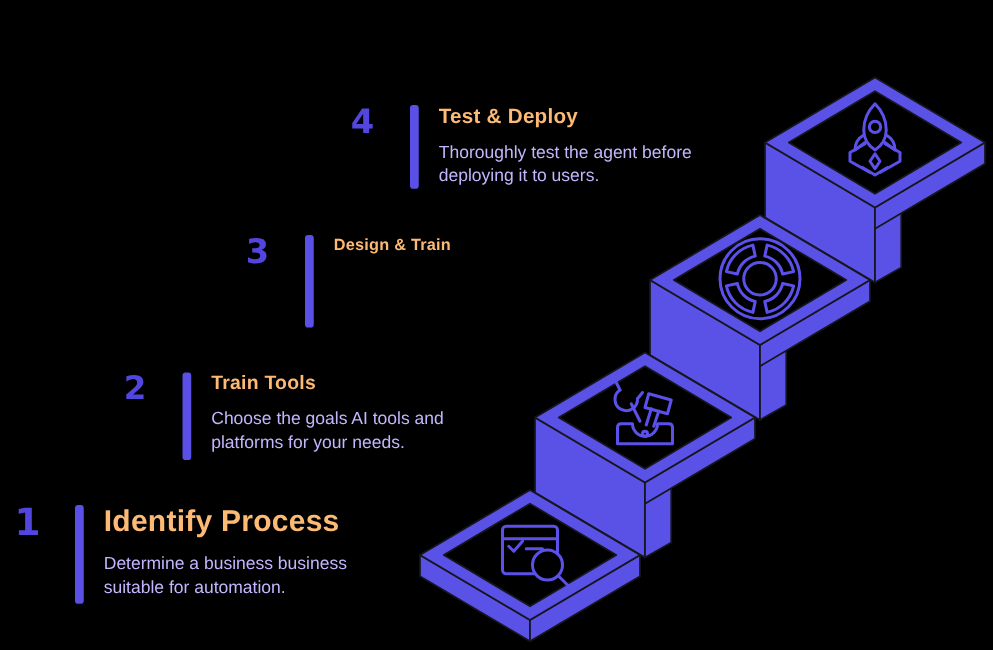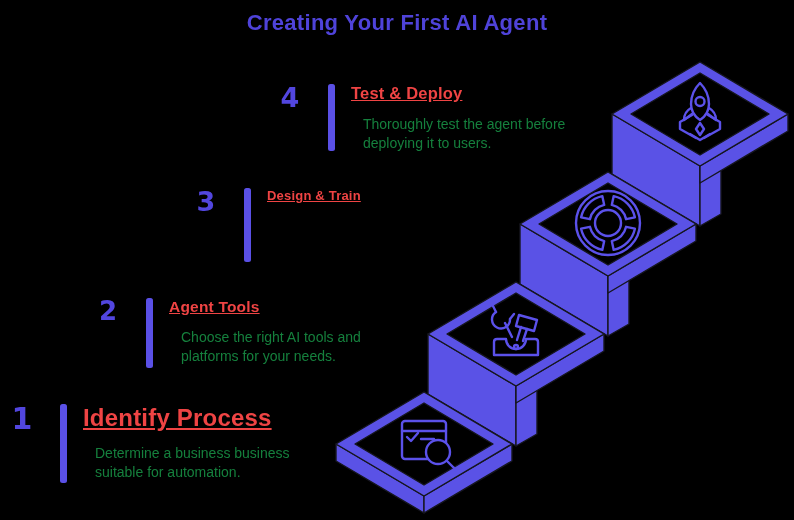--- a/index.html
+++ b/index.html
@@ -13,41 +13,40 @@
     font-family:"Liberation Sans",sans-serif;
   }
   .step-block{position:absolute;display:flex;align-items:flex-start;gap:16px;}
   .step-num{
     width:44px;text-align:center;font-family:"DejaVu Sans",sans-serif;
     font-weight:bold;color:#5246df;line-height:.95;margin-top:1px;
   }
   .step-bar{width:7px;border-radius:2.5px;background:#5a50e6;flex:0 0 auto;}
   .step-text{width:252px;}
   .step-heading{
-    font-weight:bold;color:#ef4444;letter-spacing:.2px;margin:0 0 9px 0;text-decoration:underline;
+    font-weight:bold;color:#fdba74;letter-spacing:.2px;margin:0 0 9px 0;
   }
   .step-desc{
-    margin:12px;color:#15803d;font-size:14px;line-height:1.38;white-space:pre-line;
+    margin:0;color:#c4b5fd;font-size:14px;line-height:1.38;white-space:pre-line;
   }
   
   .s4{left:268px;top:84px;}  .s4 .step-num{font-size:27px;} .s4 .step-bar{height:67px;} .s4 .step-heading{font-size:16.5px;}
   .s3{left:184px;top:188px;} .s3 .step-num{font-size:27px;} .s3 .step-bar{height:74px;} .s3 .step-heading{font-size:13px;}
   .s2{left:86px;top:298px;}  .s2 .step-num{font-size:26px;} .s2 .step-bar{height:70px;} .s2 .step-heading{font-size:15.5px;}
   .s1{left:0px;top:404px;}   .s1 .step-num{font-size:30px;} .s1 .step-bar{height:79px;} .s1 .step-heading{font-size:24px;}
   svg{position:absolute;left:0;top:0;}
   .face{fill:#5a52e6;stroke:#16161f;stroke-width:1.4;stroke-linejoin:round;}
   .hole{fill:#000;stroke:#16161f;stroke-width:1.4;stroke-linejoin:round;}
   .ic{fill:none;stroke:#5b51ea;stroke-width:2.4;stroke-linecap:round;stroke-linejoin:round;}
 </style>
 </head>
 <body>
 
 <div id="stage">
 
-  <div class="title">Creating Your First AI Agent</div>
 
   <svg width="794" height="520" viewBox="0 0 794 520">
 
     <g>
       <polygon class="face" points="612,114 700,166 700,226 612,174"></polygon>
       <polygon class="face" points="700,166 721,154 721,214 700,226"></polygon>
       <polygon class="face" points="700,166 788,114 788,131 700,183"></polygon>
       <polygon class="face" points="700,62 788,114 700,166 612,114"></polygon>
       <polygon class="hole" points="700,73 769,114 700,155 631,114"></polygon>
       <g class="ic" transform="translate(6,1)">
@@ -128,22 +127,22 @@
     <div class="step-bar"></div>
     <div class="step-text">
       <p class="step-heading">Design &amp; Train</p>
     </div>
   </div>
 
   <div class="step-block s2">
     <div class="step-num">2</div>
     <div class="step-bar"></div>
     <div class="step-text">
-      <p class="step-heading">Agent Tools</p>
-      <p class="step-desc">Choose the right AI tools and
+      <p class="step-heading">Train Tools</p>
+      <p class="step-desc">Choose the goals AI tools and
 platforms for your needs.</p>
     </div>
   </div>
 
   <div class="step-block s1">
     <div class="step-num">1</div>
     <div class="step-bar"></div>
     <div class="step-text">
       <p class="step-heading">Identify Process</p>
       <p class="step-desc">Determine a business business

